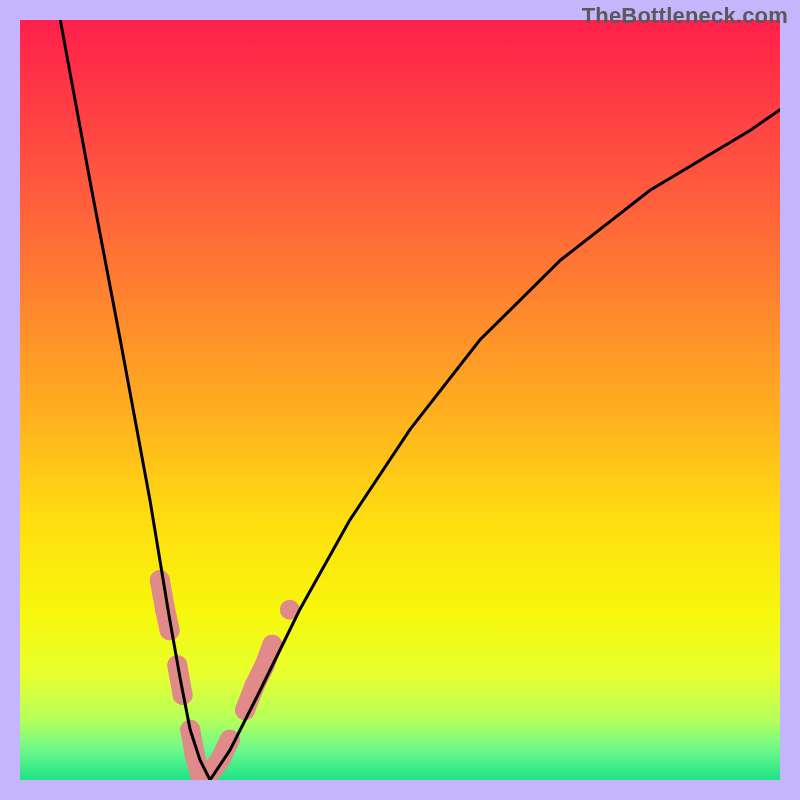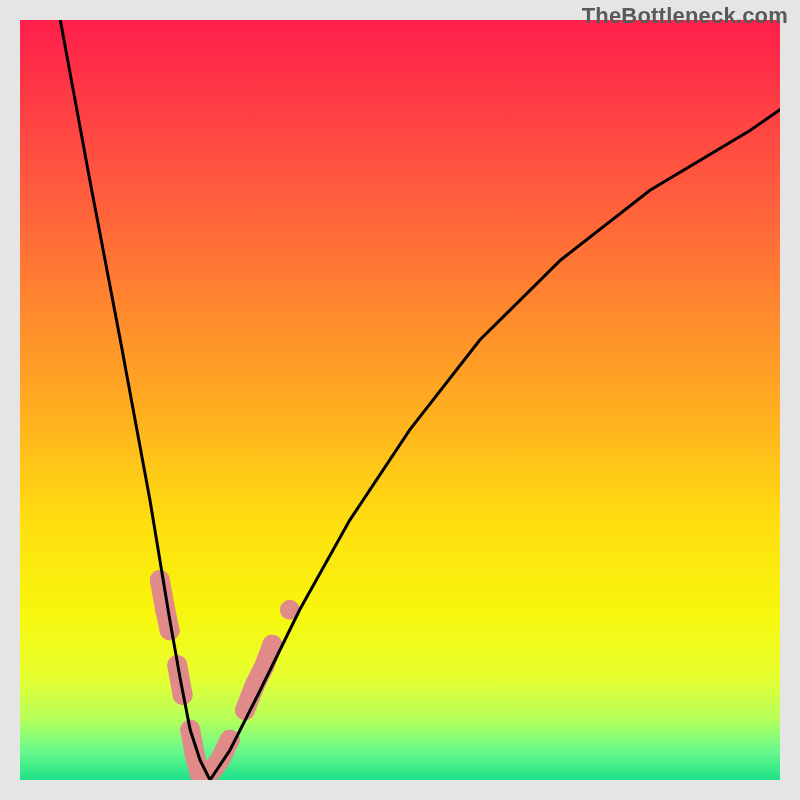--- a/index.html
+++ b/index.html
@@ -9,21 +9,21 @@
     height: 800px;
     overflow: hidden;
     background: #000;
     font-family: Arial, Helvetica, sans-serif;
   }
   .frame {
     position: absolute;
     top: 0; left: 0;
     width: 800px;
     height: 800px;
-    background: #e5e5e5;
+    background: #c4b5fd;
     text-align: right;
   }
   .plot {
     position: absolute;
     top: 20px;
     left: 20px;
     width: 760px;
     height: 760px;
     overflow: hidden;
     background: linear-gradient(to bottom,

